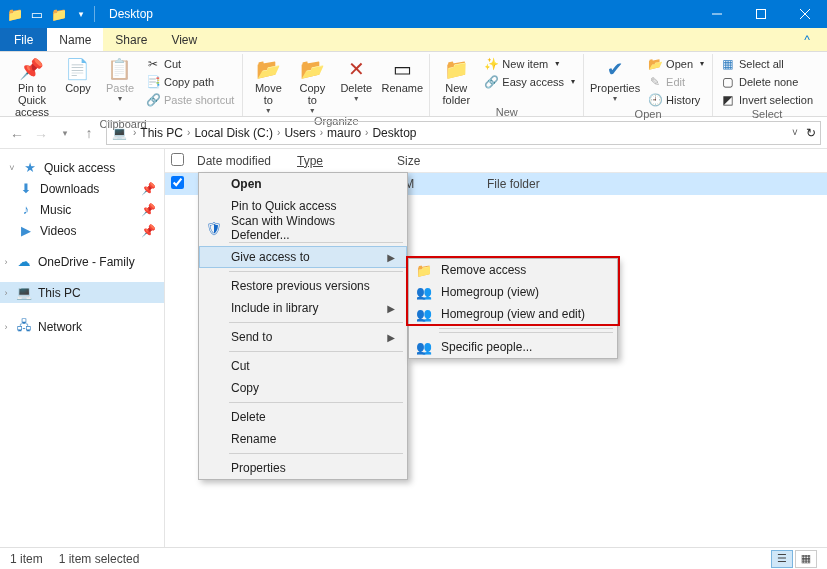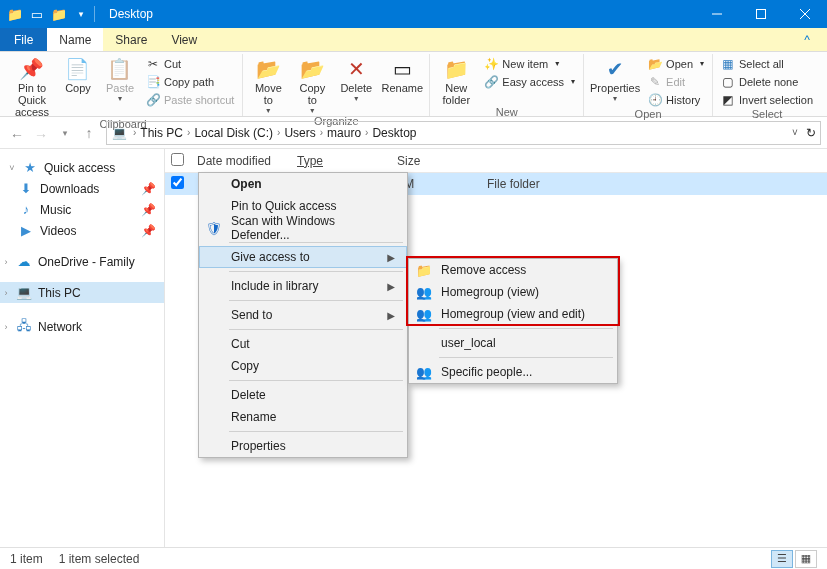--- a/index.html
+++ b/index.html
@@ -375,20 +375,23 @@
       <span class="mico" style="color:#1568c6">🛡</span>
       <span>Scan with Windows Defender...</span>
     </div>
   <div class="sep"></div>
   <div class="mi hov">
       <span>Give access to</span>
       <span class="sub">▶</span>
     </div>
   <div class="sep"></div>
   <div class="mi">
+      <span>Restore previous versions</span>
+    </div>
+  <div class="mi">
       <span>Include in library</span>
       <span class="sub">▶</span>
     </div>
   <div class="sep"></div>
   <div class="mi">
       <span>Send to</span>
       <span class="sub">▶</span>
     </div>
   <div class="sep"></div>
   <div class="mi">
@@ -417,23 +420,20 @@
     </div>
   <div class="mi">
       <span class="mico" style="color:#2f9e44">👥</span>
       <span>Homegroup (view)</span>
     </div>
   <div class="mi">
       <span class="mico" style="color:#2f9e44">👥</span>
       <span>Homegroup (view and edit)</span>
     </div>
   <div class="sep"></div>
-  <div class="mi">
-      <span>user_local</span>
-    </div>
   <div class="sep"></div>
   <div class="mi">
       <span class="mico">👥</span>
       <span>Specific people...</span>
     </div>
 </div>
 
 <div class="redbox" style="left:406px; top:256px; width:214px; height:70px;"></div>
 
 <div class="status">

